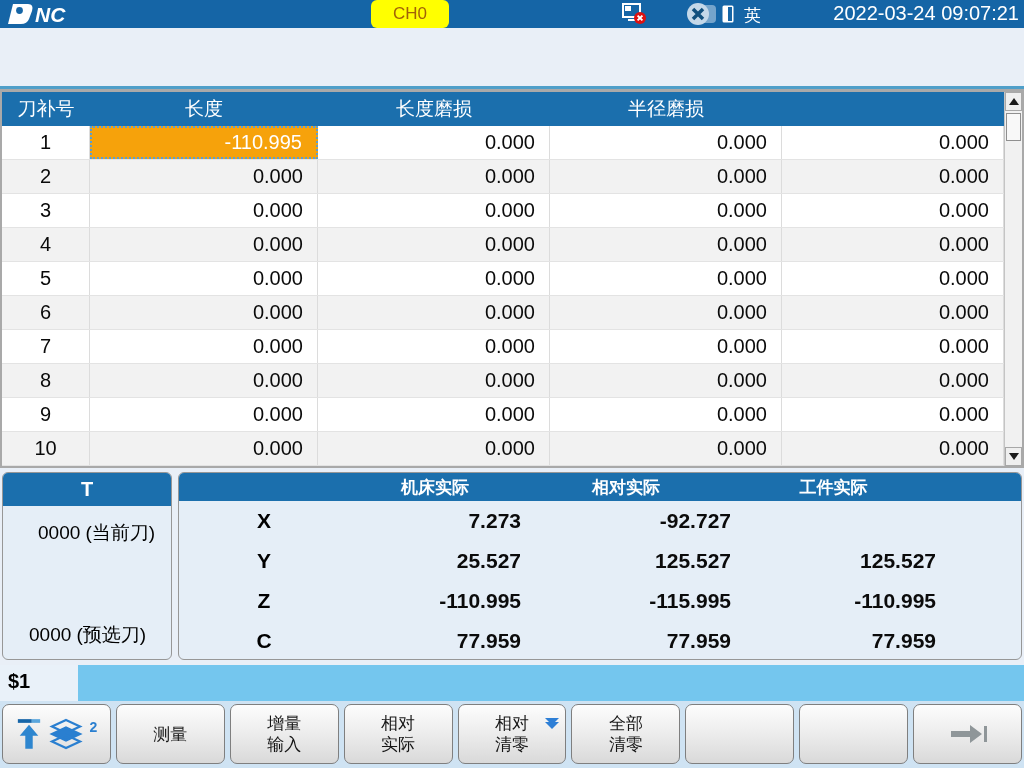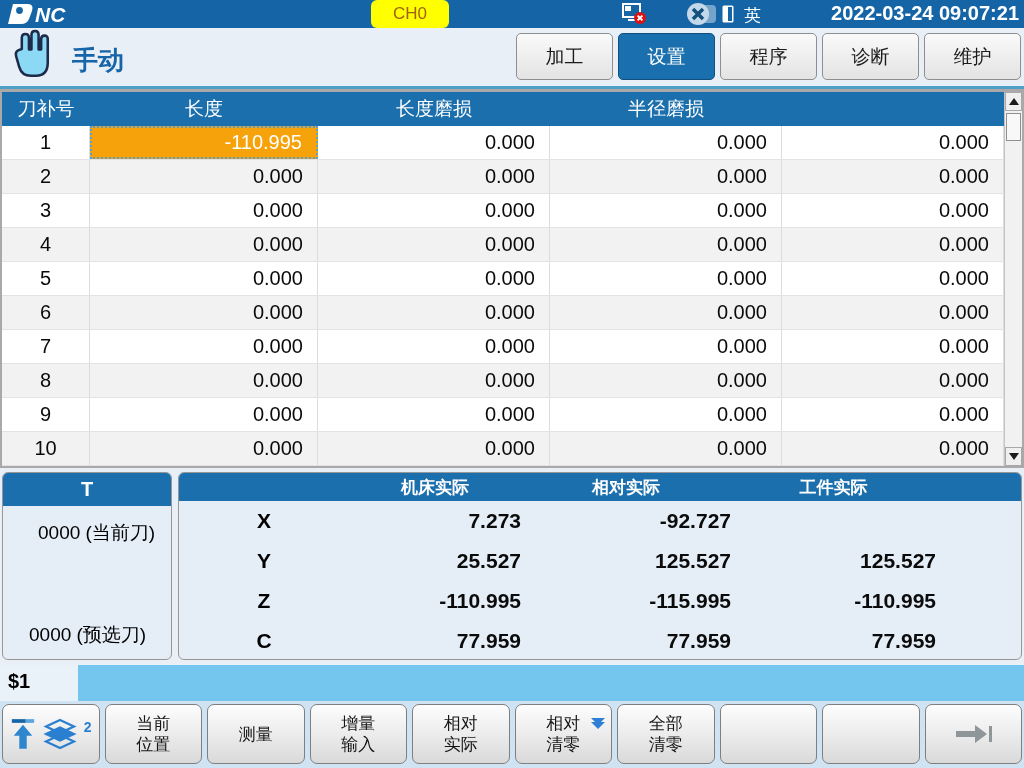--- a/index.html
+++ b/index.html
@@ -9,21 +9,21 @@
   
   .topbar { position:absolute; top:0; left:0; width:1024px; height:28px; background:#1565a6; }
   .logo { position:absolute; left:6px; top:2px; }
   .ch-badge { position:absolute; left:371px; top:0; width:78px; height:28px; background:#ffff00;
               color:#a16207; font-size:17px; display:flex; align-items:center; justify-content:center;
               border-radius:6px; }
   .icon-net { position:absolute; left:621px; top:2px; }
   .icon-circlex { position:absolute; left:686px; top:2px; }
   .icon-storage { position:absolute; left:722px; top:5px; }
   .lang { position:absolute; left:744px; top:4px; color:#fff; font-size:17px; }
-  .datetime { position:absolute; right:5px; top:2px; color:#fff; font-size:20px; font-weight:bold; }
+  .datetime { position:absolute; right:5px; top:2px; color:#fff; font-size:20px; font-weight:normal; }
 
   
   .titlebar { position:absolute; top:28px; left:0; width:1024px; height:58px; background:#e9eff7; }
   .hand { position:absolute; left:8px; top:1px; }
   .mode-title { position:absolute; left:72px; top:15px; font-size:26px; font-weight:bold; color:#1565a8; }
   .tab-bar { position:absolute; right:3px; top:5px; display:flex; gap:5px; }
   .tab { width:97px; height:47px; line-height:45px; text-align:center; font-size:19px; color:#1b1b1b;
          background:linear-gradient(#fafafa,#e3e3e3); border:1px solid #8e8e8e; border-radius:5px; }
   .tab.active { background:#1a70ae; color:#fff; border-color:#11507e; }
   .divider { position:absolute; top:86px; left:0; width:1024px; height:3px; background:#4f9fc9; }
@@ -112,33 +112,20 @@
       <path d="M7 7 L17 17 M17 7 L7 17" stroke="#11507e" stroke-width="3.5"></path>
     </svg>
     <svg class="icon-storage" width="12" height="18" viewBox="0 0 12 18">
       <rect x="0.5" y="0.5" width="11" height="17" rx="1.5" fill="#ffffff"></rect>
       <rect x="6" y="2" width="4" height="14" fill="#1565a6"></rect>
     </svg>
     <div class="lang">英</div>
     <div class="datetime">2022-03-24 09:07:21</div>
   </div>
 
-  <div class="titlebar">
-    <svg class="hand" width="50" height="57" viewBox="0 0 48 56">
-      <path d="M13 9 q0-4 3.5-4 t3.5 4 v11 h2.5 V6 q0-4 3.5-4 t3.5 4 v14 h2.5 V10 q0-3.5 3.3-3.5 t3.2 3.5 v23 q0 13-11.5 13 h-5 q-9 0-11.5-8.5 L7.5 27 q-1.5-5 3-6.5 l2.5-.8 z" fill="#8bd9f4" stroke="#1d2a4a" stroke-width="2.5" stroke-linejoin="round"></path>
-    </svg>
-    <div class="mode-title">手动</div>
-    <div class="tab-bar">
-        <div class="tab">加工</div>
-        <div class="tab active">设置</div>
-        <div class="tab">程序</div>
-        <div class="tab">诊断</div>
-        <div class="tab">维护</div>
-      </div>
-  </div>
   <div class="divider"></div>
 
   <div class="table-wrap">
     <div class="thead">
         <div class="hcell">刀补号</div>
         <div class="hcell">长度</div>
         <div class="hcell">长度磨损</div>
         <div class="hcell">半径磨损</div>
       </div>
     <div>
@@ -276,24 +263,20 @@
         <rect x="17" y="2" width="9" height="4" fill="#5aa6dd"></rect>
         <path d="M14 8 L24 20 H18 V34 H10 V20 H4 Z" fill="#2e86cf"></path>
       </svg>
       <svg width="36" height="32" viewBox="0 0 36 32">
         <path d="M18 2 L32 8.5 L18 15 L4 8.5 Z" fill="none" stroke="#2a7fd0" stroke-width="2.2"></path>
         <path d="M18 9.5 L32 16 L18 22.5 L4 16 Z" fill="#2a7fd0" stroke="#2a7fd0" stroke-width="2.2"></path>
         <path d="M18 17 L32 23.5 L18 30 L4 23.5 Z" fill="none" stroke="#2a7fd0" stroke-width="2.2"></path>
       </svg>
       <span class="badge2">2</span>
     </div>
-    <div class="sk">
-        <div>当前</div>
-        <div>位置</div>
-      </div>
       <div class="sk">
         <div>测量</div>
       </div>
       <div class="sk">
         <div>增量</div>
         <div>输入</div>
       </div>
       <div class="sk">
         <div>相对</div>
         <div>实际</div>

